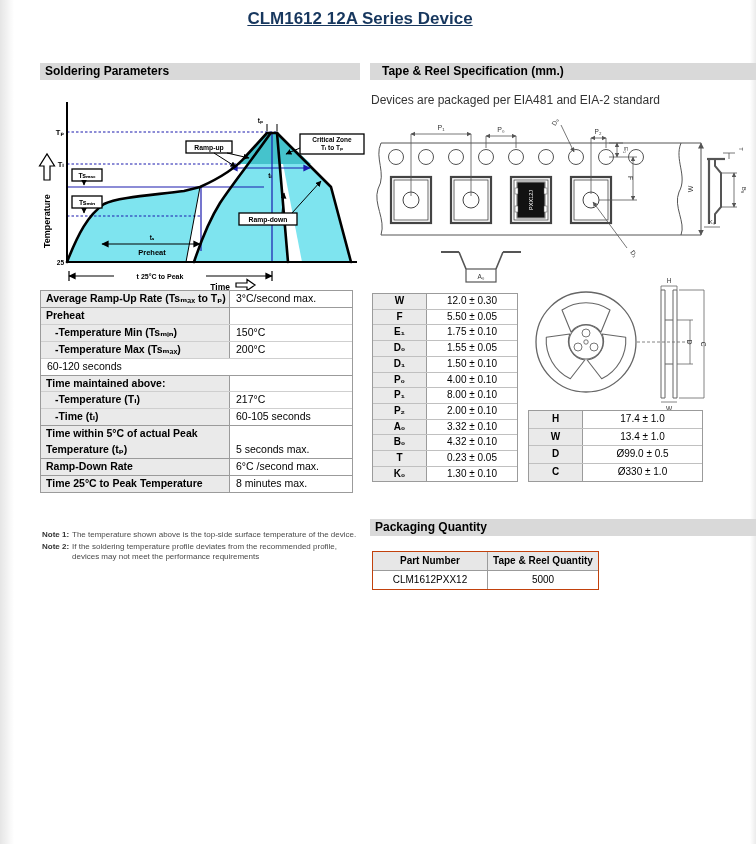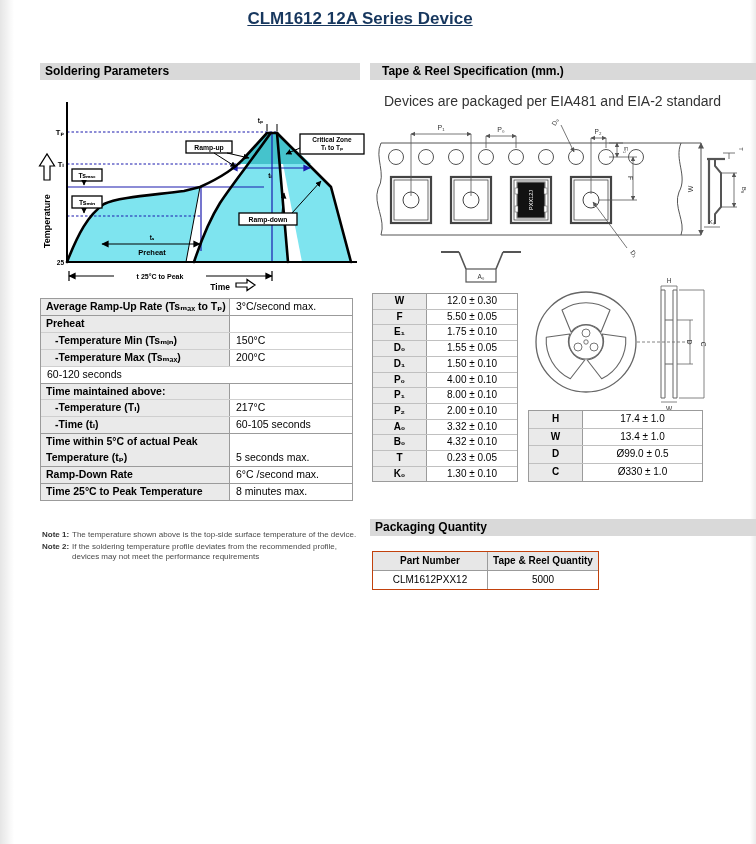--- a/index.html
+++ b/index.html
@@ -6,24 +6,24 @@
   body{width:756px;height:844px;position:relative;background:#fff;
        font-family:"Liberation Sans","DejaVu Sans",sans-serif;color:#000;overflow:hidden;}
   .edge-l{position:absolute;left:0;top:0;width:14px;height:844px;
           background:linear-gradient(to right,rgba(0,0,0,.10),rgba(0,0,0,0));}
   .edge-r{position:absolute;right:0;top:0;width:6px;height:844px;
           background:linear-gradient(to left,rgba(0,0,0,.08),rgba(0,0,0,0));}
   .title{position:absolute;left:0;top:9px;width:720px;text-align:center;
          font-size:17px;font-weight:bold;color:#17375E;text-decoration:underline;}
   .band{position:absolute;height:17px;background:#D9D9D9;font-size:12px;font-weight:bold;
         line-height:17px;padding-left:5px;box-sizing:border-box;}
-  .subtitle{position:absolute;left:384px;top:93px;font-size:14px;color:#333;}
+  .subtitle{position:absolute;left:371px;top:93px;font-size:12px;color:#333;}
   svg text{font-family:"Liberation Sans","DejaVu Sans",sans-serif;}
   
-  .stable{position:absolute;left:40px;top:298px;width:313px;border:1px solid #9b9b9b;box-sizing:border-box;}
+  .stable{position:absolute;left:40px;top:290px;width:313px;border:1px solid #9b9b9b;box-sizing:border-box;}
   .trow{display:flex;border-bottom:1px solid #cfcfcf;}
   .trow.bd{border-bottom:1px solid #9b9b9b;}
   .trow.bn{border-bottom:none;}
   .trow:last-child{border-bottom:none;}
   .tl{width:189px;background:#EAEAEA;font-weight:bold;font-size:10.5px;line-height:15.9px;
       padding-left:5px;box-sizing:border-box;border-right:1px solid #9b9b9b;}
   .tl.ind{padding-left:14px;}
   .tv{width:122px;font-size:10.5px;line-height:15.9px;padding-left:6px;box-sizing:border-box;background:#fff;}
   .notes{position:absolute;left:42px;top:530px;font-size:8px;color:#4a4a4a;width:320px;}
   .note{display:flex;margin-bottom:2px;}

